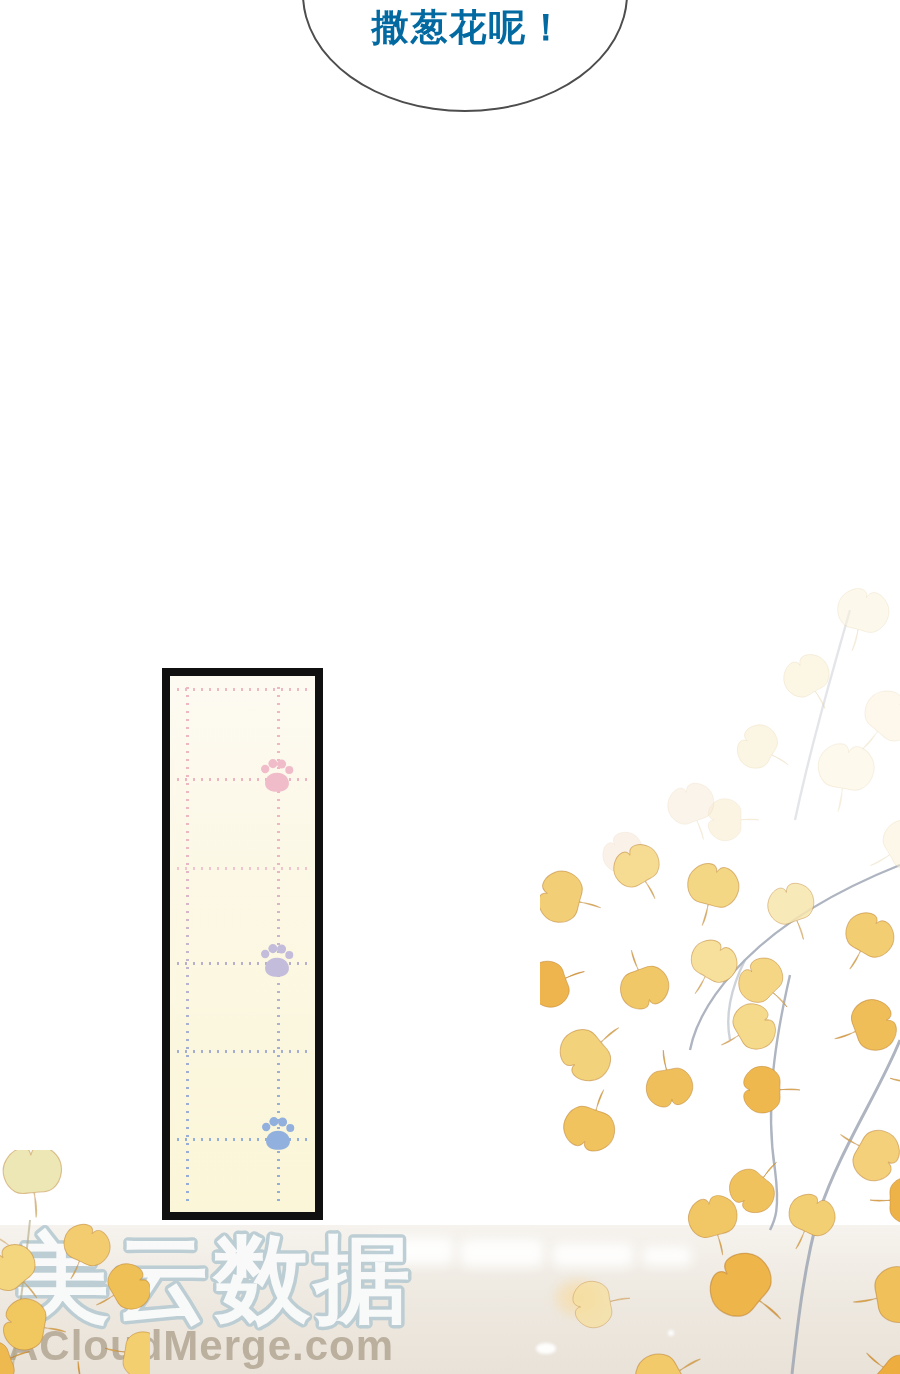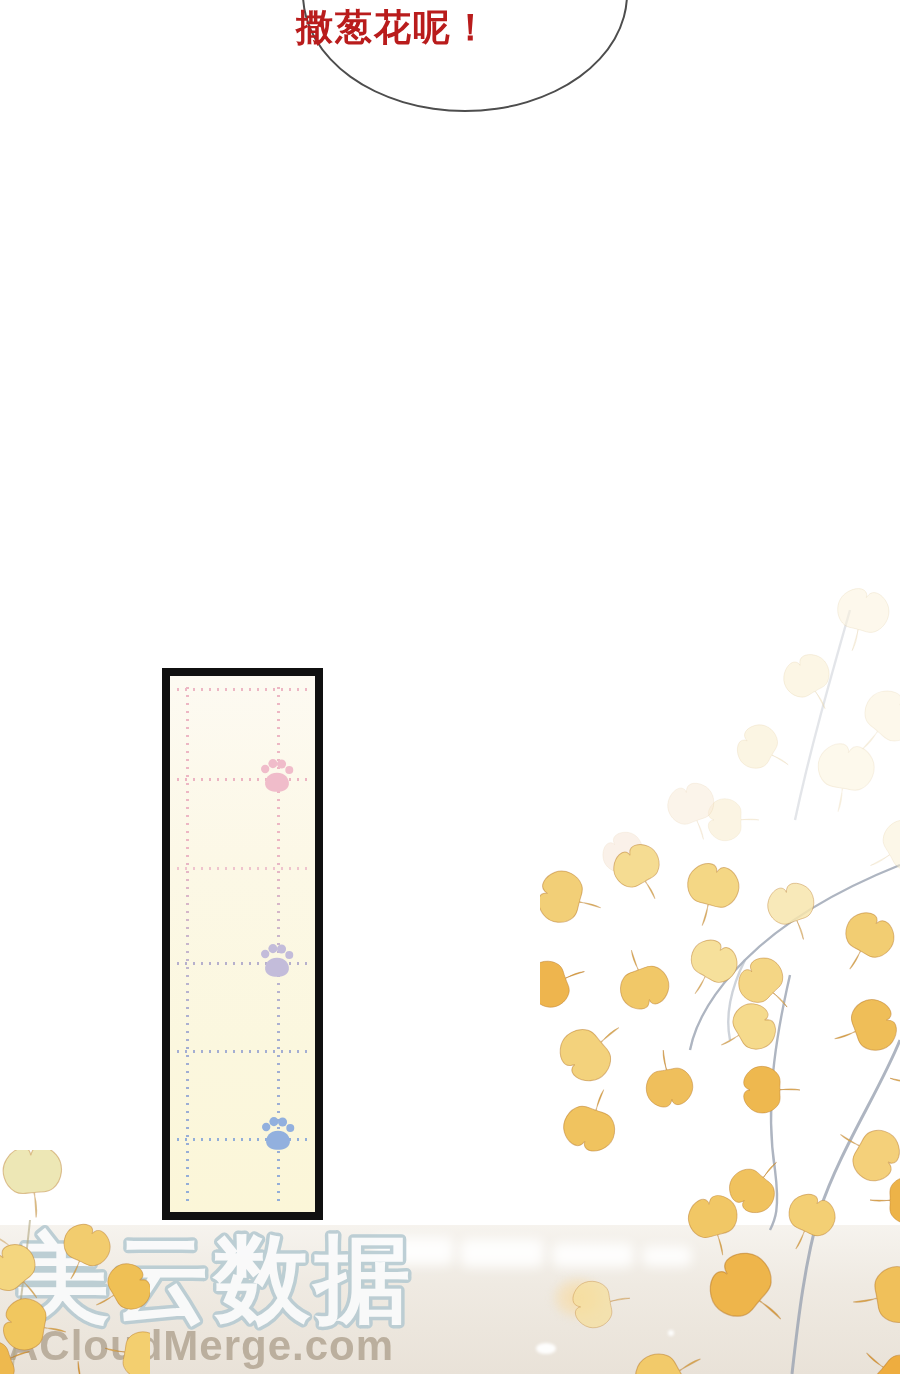--- a/index.html
+++ b/index.html
@@ -23,22 +23,22 @@
     filter:blur(3px);
   }
   .strip .speck{position:absolute;background:rgba(255,255,255,0.95);border-radius:50%;filter:blur(1.5px);}
 
   
   .bubble{
     position:absolute;left:302px;top:-124px;width:322px;height:232px;z-index:6;
     background:#ffffff;border:2px solid #4d4d4d;border-radius:50%;
   }
   .bubble-text{
-    position:absolute;left:296px;top:6px;width:322px;z-index:7;
-    text-align:left;font-size:37px;font-weight:bold;color:#b91c1c;
+    position:absolute;left:308px;top:6px;width:322px;z-index:7;
+    text-align:center;font-size:37px;font-weight:bold;color:#0369a1;
     letter-spacing:2px;line-height:1.2;
   }
 
   
   .panel{
     position:absolute;left:162px;top:668px;width:145px;height:536px;z-index:5;
     border:8px solid #101010;
     background:linear-gradient(180deg,#fdfaf2 0%,#fcf8e6 35%,#fbf7de 70%,#fbf6d8 100%);
   }
   .dh{position:absolute;left:4px;right:4px;height:3px;background-size:8px 3px;background-repeat:repeat-x;}

